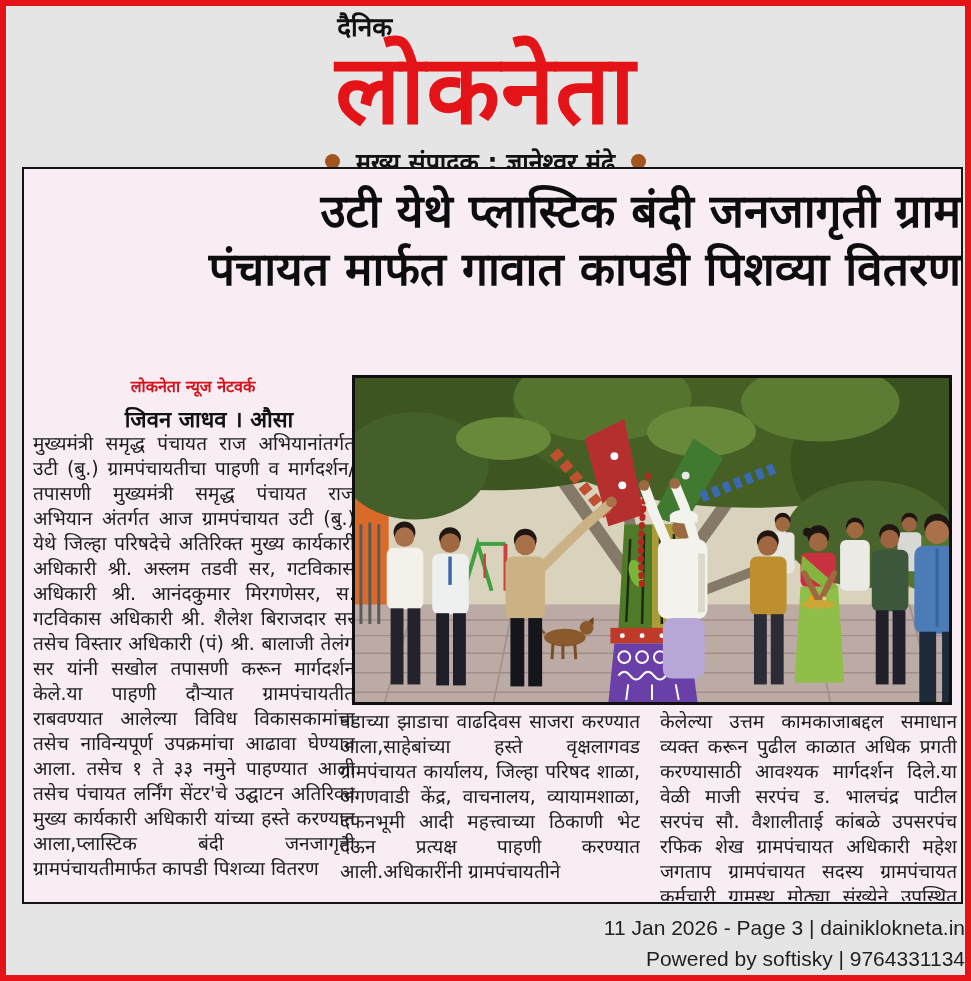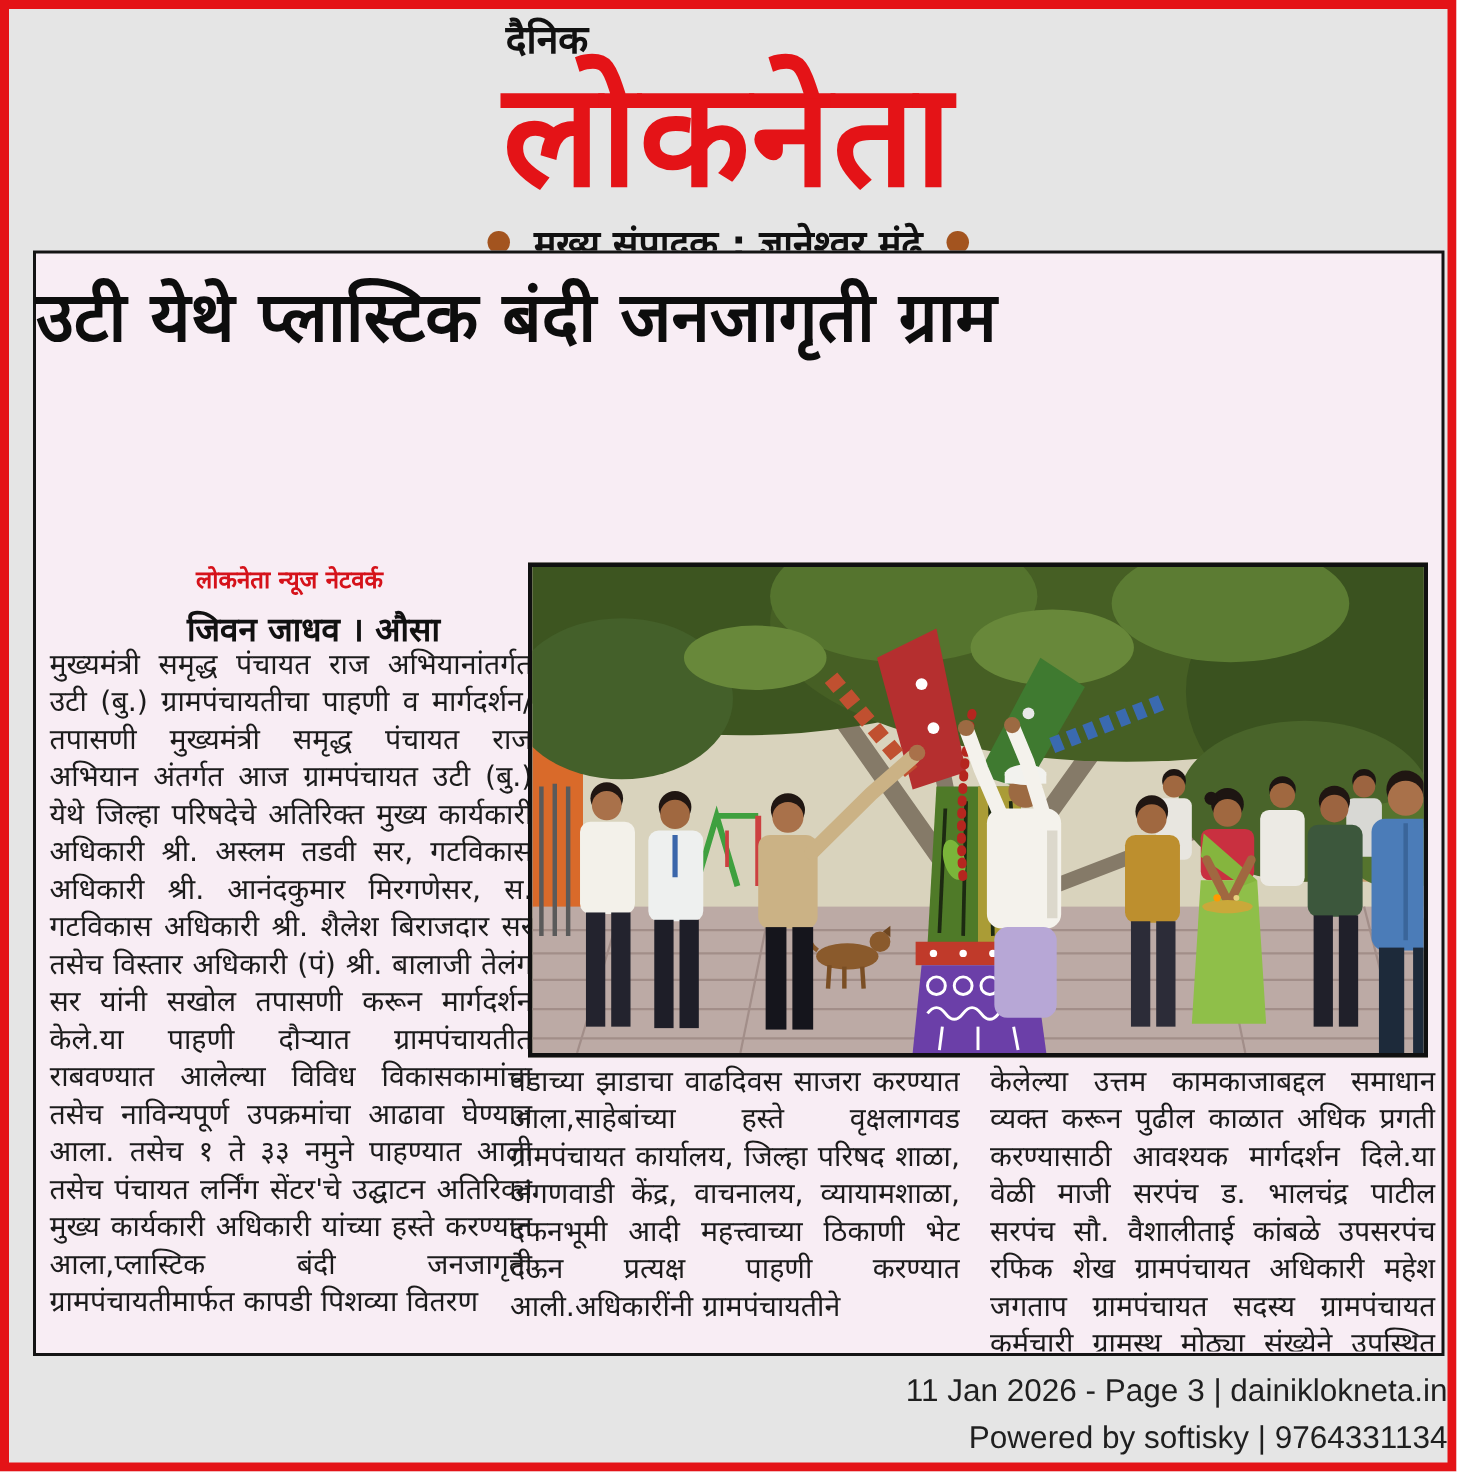--- a/index.html
+++ b/index.html
@@ -16,21 +16,21 @@
   .tagline-row{display:flex;align-items:center;justify-content:center;gap:16px;margin-top:6px;}
   .tag-dot{width:15px;height:15px;border-radius:50%;background:#a3541f;}
   .tagline{font-size:25px;font-weight:bold;color:#111;}
   .underline-row{display:flex;justify-content:center;gap:9px;margin-top:9px;}
   .useg{width:117px;height:5px;}
   
   .article{
     position:absolute;left:16px;top:161px;width:941px;height:737px;box-sizing:border-box;
     border:2px solid #141414;background:#f8edf4;
   }
-  .headline{margin-top:14px;text-align:left;font-size:46px;font-weight:800;line-height:1.25;color:#0d0d0d;}
+  .headline{margin-top:14px;text-align:right;font-size:46px;font-weight:800;line-height:1.25;color:#0d0d0d;}
   .subbar{
     margin:12px 7px 0 7px;background:#a11c9d;color:#ffffff;text-align:center;
     font-size:28px;font-weight:bold;height:50px;line-height:50px;overflow:hidden;white-space:nowrap;
   }
   .network{position:absolute;left:8px;top:206px;width:322px;text-align:center;
     color:#d5121a;font-weight:bold;font-size:16px;}
   .byline{position:absolute;left:24px;top:234px;width:322px;text-align:center;
     color:#111;font-weight:bold;font-size:22px;}
   .bodytext{font-size:19px;line-height:25px;text-align:justify;color:#1b1b1b;}
   .col-left{position:absolute;left:9px;top:262px;width:322px;height:468px;overflow:hidden;}
@@ -65,20 +65,21 @@
     <div class="underline-row">
       <span class="useg" style="background:#00b2ef"></span>
       <span class="useg" style="background:#ed0e8c"></span>
       <span class="useg" style="background:#ffe60a"></span>
     </div>
   </div>
 
   <div class="article">
     <div class="headline">
       <div>उटी येथे प्लास्टिक बंदी जनजागृती ग्राम</div>
+      <div>पंचायत मार्फत गावात कापडी पिशव्या वितरण</div>
     </div>
 
     <div class="network">लोकनेता न्यूज नेटवर्क</div>
     <div class="byline">जिवन जाधव । औसा</div>
 
     <div class="col-left bodytext">मुख्यमंत्री समृद्ध पंचायत राज अभियानांतर्गत उटी (बु.) ग्रामपंचायतीचा पाहणी व मार्गदर्शन/तपासणी मुख्यमंत्री समृद्ध पंचायत राज अभियान अंतर्गत आज ग्रामपंचायत उटी (बु.) येथे जिल्हा परिषदेचे अतिरिक्त मुख्य कार्यकारी अधिकारी श्री. अस्लम तडवी सर, गटविकास अधिकारी श्री. आनंदकुमार मिरगणेसर, स. गटविकास अधिकारी श्री. शैलेश बिराजदार सर तसेच विस्तार अधिकारी (पं) श्री. बालाजी तेलंग सर यांनी सखोल तपासणी करून मार्गदर्शन केले.या पाहणी दौऱ्यात ग्रामपंचायतीत राबवण्यात आलेल्या विविध विकासकामांचा तसेच नाविन्यपूर्ण उपक्रमांचा आढावा घेण्यात आला. तसेच १ ते ३३ नमुने पाहण्यात आली तसेच पंचायत लर्निंग सेंटर'चे उद्घाटन अतिरिक्त मुख्य कार्यकारी अधिकारी यांच्या हस्ते करण्यात आला,प्लास्टिक बंदी जनजागृती ग्रामपंचायतीमार्फत कापडी पिशव्या वितरण</div>
 
     <div class="photo">
       <svg viewBox="0 0 600 332" preserveAspectRatio="none">
 

